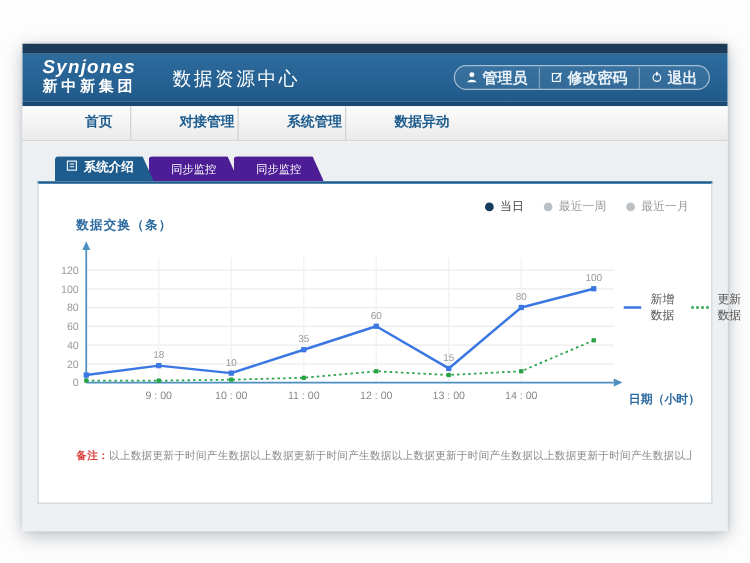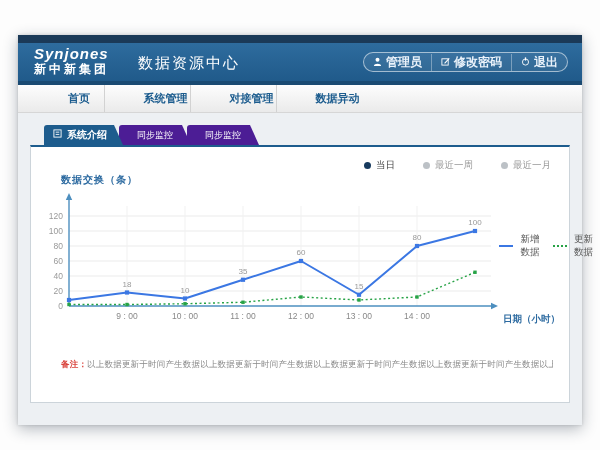--- a/index.html
+++ b/index.html
@@ -25,21 +25,21 @@
   .nav-item + .nav-item { border-left:1px solid #d2d2d2; }
   .content { position:absolute; top:78px; left:0; right:0; bottom:0; background:#edf0f3; padding:12px 12px 0; }
   .tabs { display:flex; height:20px; margin-left:14px; }
   .tab { position:relative; line-height:20px; color:#fff; cursor:pointer; margin-right:-4px;
     clip-path:polygon(0 0, calc(100% - 9px) 0, 100% 100%, 0 100%); border-top-left-radius:3px; }
   .tab.active { background:#1d5c8d; font-size:10px; font-weight:bold; z-index:3;
     display:flex; align-items:center; gap:5px; padding:0 16px 0 9px; }
   .tab.inactive { background:#4c1d95; font-size:9px; padding:0 18px; }
   .tab.inactive.t2 { z-index:2; } .tab.inactive.t3 { z-index:1; }
   .panel { position:relative; background:#fff; border:1px solid #ccd4da; border-top:2px solid #1d5c8d; height:258px; }
-  .radio-row { position:absolute; top:12px; right:18px; display:flex; gap:28px; font-size:9.5px; }
+  .radio-row { position:absolute; top:12px; right:18px; display:flex; gap:16px; font-size:9.5px; }
   .radio { display:flex; align-items:center; gap:5px; color:#999; cursor:pointer; }
   .radio .dot { width:7px; height:7px; border-radius:50%; background:#bcc1c6; }
   .radio.selected .dot { background:#173a5e; }
   .radio.selected { color:#444; }
   .ylabel { position:absolute; left:30px; top:26px; color:#2c6aa0; font-weight:bold; font-size:10px; letter-spacing:1px; }
   .chart-wrap { position:absolute; left:8px; top:44px; }
   .legend { position:absolute; left:468px; top:86px; display:flex; flex-direction:row; gap:11px;
     font-size:9.5px; color:#555; }
   .lg-item { display:flex; align-items:center; gap:7px; cursor:pointer; }
   .lg-swatch { width:26px; height:0; border-top:2px solid #888; }
@@ -81,22 +81,22 @@
               <line x1="5" y1="0.4" x2="5" y2="4" stroke="#fff" stroke-width="1.4"></line>
             </svg></span>
         <span>退出</span>
       </span>
     </div>
   </div>
   <div class="header-underline"></div>
 
   <div class="nav">
     <div class="nav-item">首页</div>
+    <div class="nav-item">对接管理</div>
     <div class="nav-item">系统管理</div>
-    <div class="nav-item">对接管理</div>
     <div class="nav-item">数据异动</div>
   </div>
 
   <div class="content">
     <div class="tabs">
       <div class="tab active">
         <span><svg width="9" height="9" viewBox="0 0 10 10">
               <rect x="1" y="1" width="8" height="8" fill="none" stroke="#fff"></rect>
               <line x1="3" y1="3.5" x2="7" y2="3.5" stroke="#fff"></line>
               <line x1="3" y1="6" x2="7" y2="6" stroke="#fff"></line>

